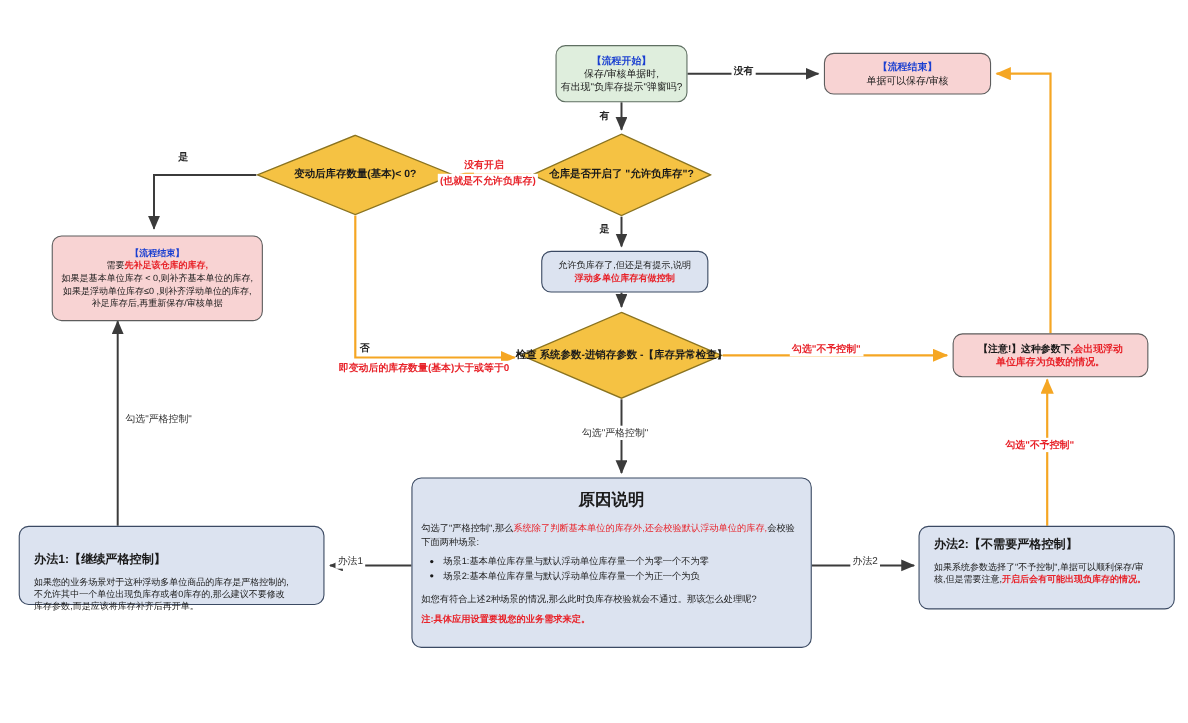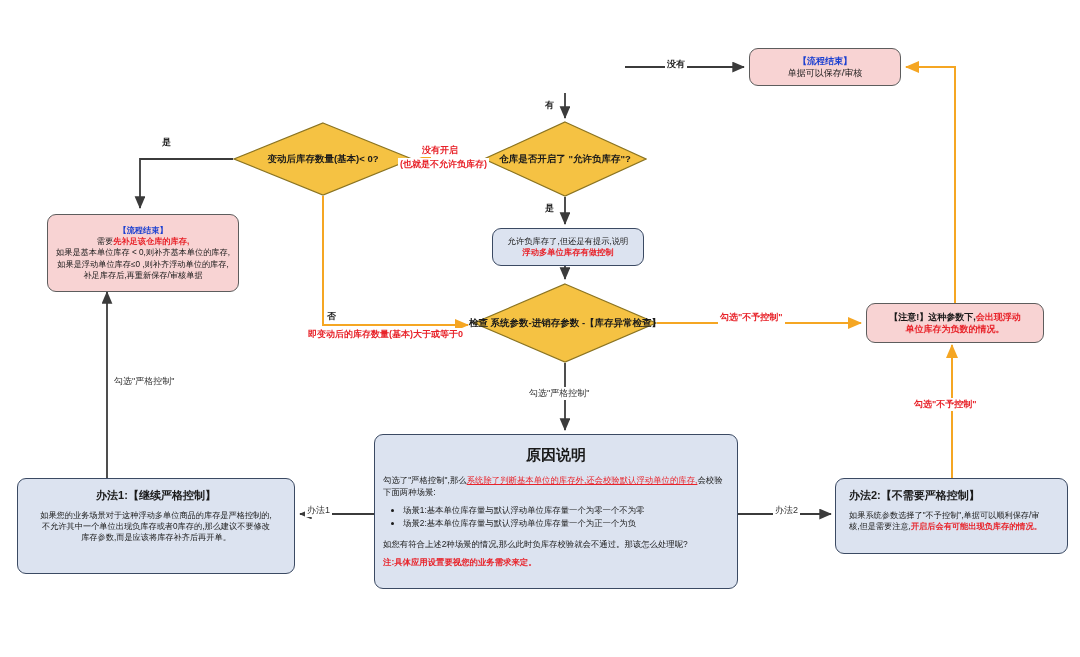--- a/index.html
+++ b/index.html
@@ -46,21 +46,21 @@
   .n-pink {
     background: #f8d3d3;
     border: 1.4px solid #5d5d5d;
   }
   .n-blue {
     background: #dce3f0;
     border: 1.4px solid #3b4a63;
   }
   .title-blue { color: #1a3fd1; font-weight: bold; }
   .red { color: #e8232a; font-weight: bold; }
-  .redn { color: #e8232a; text-decoration: underline; }
+  .redn { color: #e8232a; }
   .bold { font-weight: bold; }
 
   .diamond {
     position: absolute;
     display: flex;
     align-items: center;
     justify-content: center;
   }
   .diamond .dshape {
     position: absolute;
@@ -116,23 +116,23 @@
     font-size: 9px;
   }
   #reason-node {
     left: 374px; top: 434px; width: 364px; height: 155px;
     text-align: left;
     padding: 10px 8px;
     justify-content: flex-start;
     font-size: 8.4px;
   }
   #method1-node {
-    left: 17px; top: 478px; width: 278px; height: 96px;
-    text-align: center;
-    padding: 9px 13px;
+    left: 17px; top: 478px; width: 278px; height: 72px;
+    text-align: left;
+    padding: 23px 13px;
     justify-content: flex-start;
     font-size: 8.2px;
   }
   #method2-node {
     left: 835px; top: 478px; width: 233px; height: 76px;
     text-align: left;
     padding: 9px 13px;
     justify-content: flex-start;
     font-size: 8.2px;
   }
@@ -193,20 +193,25 @@
 
     <path d="M374,514 L300,514" stroke="#3b3b3b" stroke-width="1.8" fill="none" marker-end="url(#arrow-dark)"></path>
 
     <path d="M738,514 L831,514" stroke="#3b3b3b" stroke-width="1.8" fill="none" marker-end="url(#arrow-dark)"></path>
 
     <path d="M107,478 L107,292" stroke="#3b3b3b" stroke-width="1.8" fill="none" marker-end="url(#arrow-dark)"></path>
 
     <path d="M952,478 L952,345" stroke="#f5a623" stroke-width="2" fill="none" marker-end="url(#arrow-orange)"></path>
   </svg>
 
+  <div class="node n-green" id="start-node">
+    <span class="ln title-blue">【流程开始】</span>
+    <span class="ln">保存/审核单据时,</span>
+    <span class="ln">有出现"负库存提示"弹窗吗?</span>
+  </div>
 
   <div class="node n-pink" id="end-node">
     <span class="ln title-blue">【流程结束】</span>
     <span class="ln">单据可以保存/审核</span>
   </div>
 
   <div class="diamond" id="d-warehouse">
     <svg class="dshape" viewBox="0 0 164 76" preserveAspectRatio="none">
       <polygon points="82,1 163,38 82,75 1,38" fill="#f5c243" stroke="#8a7320" stroke-width="1.2"></polygon>
     </svg>

